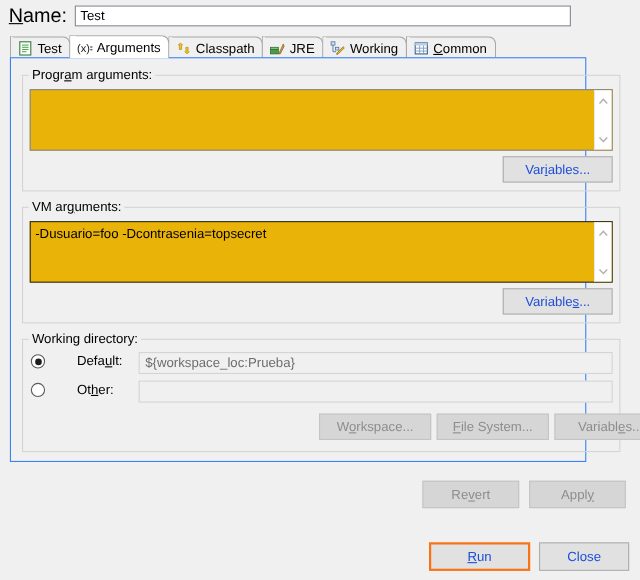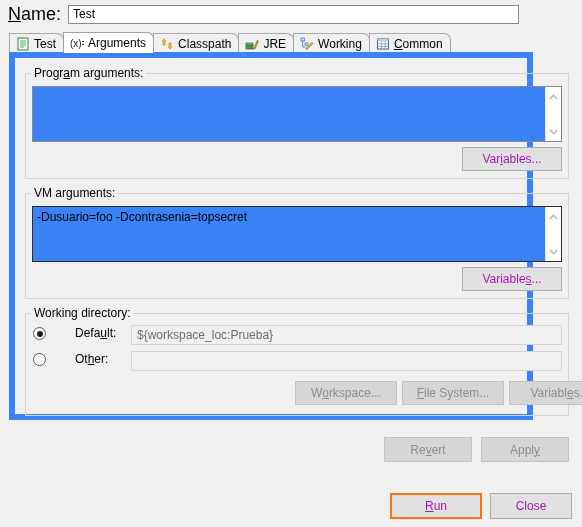--- a/index.html
+++ b/index.html
@@ -82,21 +82,21 @@
     display: block;
   }
   .tab .tlabel { display: inline-block; }
 
   
   .panel {
     position: absolute;
     left: 9px; top: 52px;
     width: 524px; height: 368px;
     background: #f0f0f0;
-    border: 6px solid #3b82f6;
+    border: 1px solid #3b82f6;
     box-sizing: border-box;
   }
 
   
   .group {
     position: absolute;
     box-sizing: border-box;
   }
   .group .gborder {
     position: absolute;
@@ -113,21 +113,21 @@
     padding: 0 3px;
     font-size: 12px;
     line-height: 14px;
     z-index: 2;
     white-space: nowrap;
   }
 
   
   .ta-wrap {
     position: absolute;
-    background: #3b82f6;
+    background: #eab308;
     border: 1px solid #828790;
     box-sizing: border-box;
     display: flex;
   }
   .ta-wrap.focused { border: 1px solid #2b2b2b; }
   .ta-text {
     flex: 1 1 auto;
     padding: 3px 4px;
     font-family: "Liberation Sans", sans-serif;
     font-size: 12px;
@@ -153,21 +153,21 @@
   .sb-arrow.dn { bottom: 2px; }
   .sb-arrow svg { display:block; }
 
   
   .btn {
     position: absolute;
     background: #e1e1e1;
     border: 1px solid #adadad;
     font-family: "Liberation Sans", sans-serif;
     font-size: 12px;
-    color: #a21caf;
+    color: #1d4ed8;
     display: flex; align-items: center; justify-content: center;
     box-sizing: border-box;
     cursor: default;
     white-space: nowrap;
   }
   .btn.disabled {
     background: #d6d6d6;
     border-color: #c4c4c4;
     color: #8d8d8d;
   }

